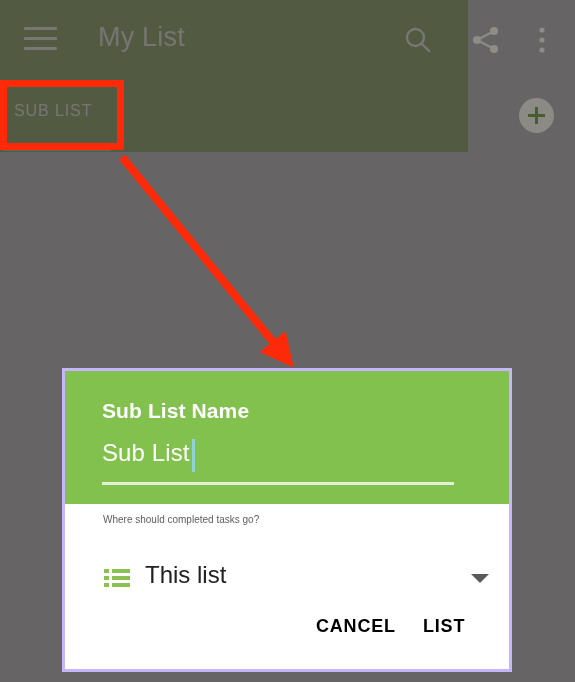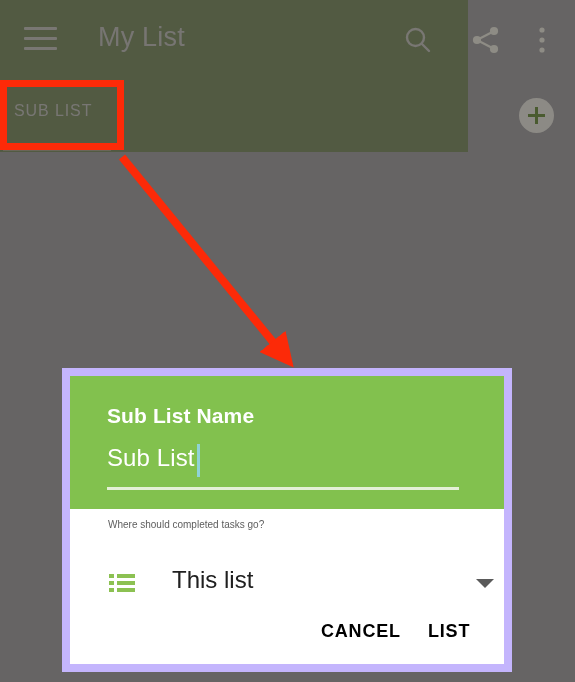--- a/index.html
+++ b/index.html
@@ -70,21 +70,21 @@
   }
   #fab-add:before,#fab-add:after{
     content:"";position:absolute;background:#4a5b30;
   }
   #fab-add:before{left:9px;top:16px;width:17px;height:3px;}
   #fab-add:after{left:16px;top:9px;width:3px;height:17px;}
 
   
   #dialog-outline{
     position:absolute;left:62px;top:368px;width:450px;height:304px;
-    border:8px solid #c4b5fd;
+    border:3px solid #c4b5fd;
     box-sizing:border-box;
     background:#ffffff;
   }
   #dialog{
     position:absolute;inset:0;
     background:#ffffff;
     overflow:hidden;
   }
   #dialog-header{
     position:relative;height:133px;background:#82c14e;
@@ -117,21 +117,21 @@
     position:absolute;left:0;top:55px;width:100%;height:42px;cursor:pointer;
   }
   #list-icon{
     position:absolute;left:39px;top:9px;width:26px;height:20px;
   }
   #list-icon .dot{position:absolute;left:0;width:5px;height:4px;background:#8cc152;}
   #list-icon .bar{position:absolute;left:8px;width:18px;height:4px;background:#8cc152;}
   #list-icon .r1{top:1px;} #list-icon .r2{top:8px;} #list-icon .r3{top:15px;}
 
   #dest-value{
-    position:absolute;left:102px;top:2px;
+    position:absolute;left:80px;top:2px;
     font-size:24px;color:#202020;white-space:nowrap;
   }
   #dest-caret{
     position:absolute;left:406px;top:15px;
     width:0;height:0;border-left:9px solid transparent;border-right:9px solid transparent;
     border-top:9px solid #5a5a5a;
   }
 
   #dialog-actions{
     position:absolute;left:0;bottom:6px;width:100%;height:40px;

